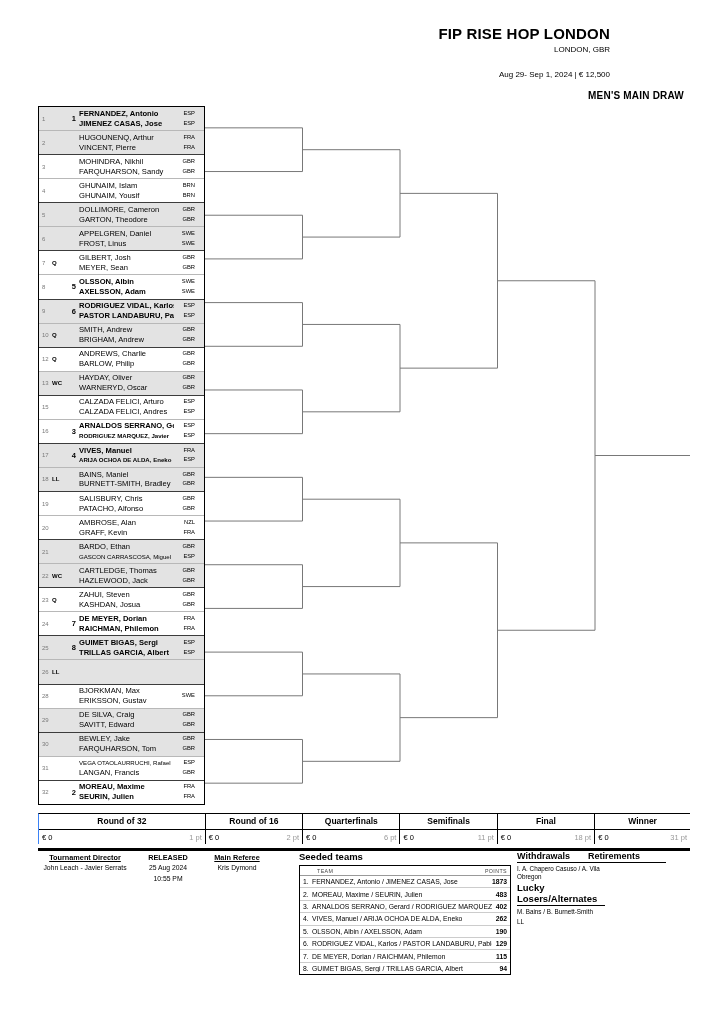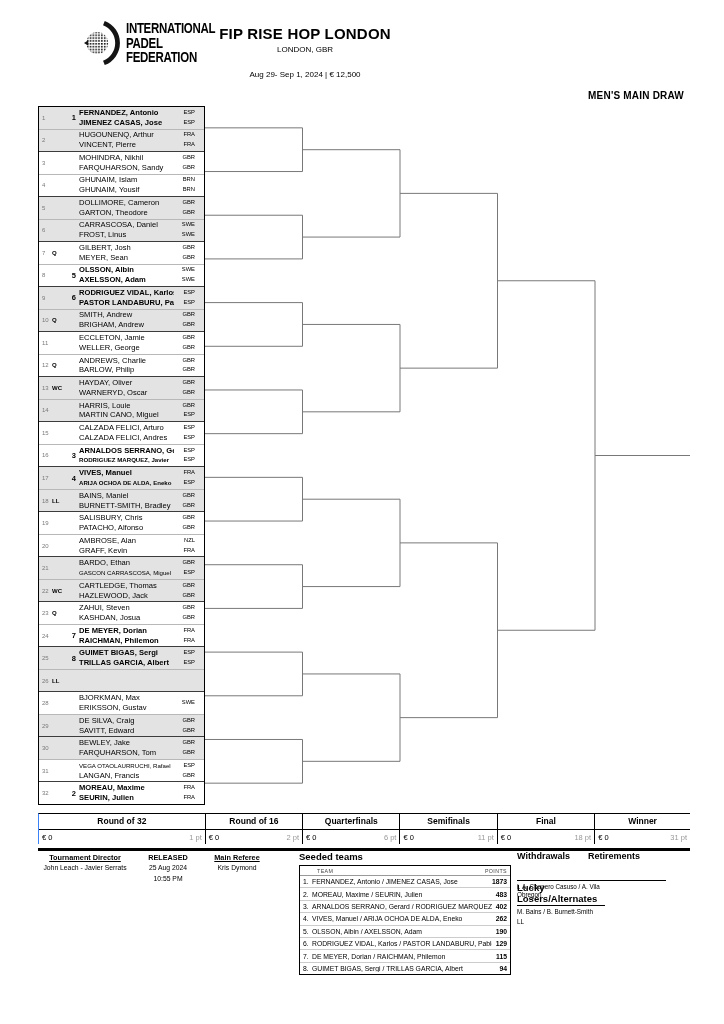--- a/index.html
+++ b/index.html
@@ -2,21 +2,21 @@
 <html><head>
 <meta charset="utf-8">
 <style>
   html,body{margin:0;padding:0;}
   body{width:724px;height:1024px;background:#fff;font-family:"Liberation Sans",sans-serif;color:#000;position:relative;}
   .page{position:absolute;inset:0;overflow:hidden;background:#fff;}
 
   
   .logo{position:absolute;left:84px;top:19px;display:flex;align-items:center;gap:6px;}
   .logo-text{font-weight:bold;font-size:11.5px;line-height:11.5px;letter-spacing:-0.3px;transform:scaleY(1.3);transform-origin:left center;white-space:nowrap;}
-  .title-block{position:absolute;left:0;top:25px;width:610px;text-align:center;}
+  .title-block{position:absolute;left:0;top:25px;width:610px;text-align:right;}
   .t1{font-size:15px;font-weight:bold;letter-spacing:0.2px;}
   .t2{font-size:8px;margin-top:3px;}
   .t3{font-size:8px;margin-top:16px;}
   .draw-label{position:absolute;top:90px;right:40px;font-size:10px;font-weight:bold;letter-spacing:0.2px;}
 
   
   .entries{position:absolute;left:38px;top:106px;width:167px;height:699px;border:1.5px solid #000;box-sizing:border-box;display:flex;flex-direction:column;background:#fff;}
   .entry{flex:1 1 0;display:grid;grid-template-columns:13px 16px 11px 1fr 30px;align-items:center;box-sizing:border-box;min-height:0;}
   .entry.shaded{background:#e3e3e3;}
   .entry{border-bottom:1px solid #b8b8b8;}
@@ -60,47 +60,30 @@
   .sthead{display:flex;justify-content:space-between;padding:2px 3px 1px 17px;font-size:5.3px;color:#444;letter-spacing:0.4px;border-bottom:1px solid #999;}
   .strow{display:flex;align-items:center;height:11.4px;padding:0 3px;font-size:6.8px;border-bottom:1px solid #ccc;}
   .strow:last-child{border-bottom:none;}
   .stnum{width:9px;flex:none;}
   .stname{flex:1;white-space:nowrap;overflow:hidden;min-width:0;}
   .stpts{font-weight:bold;flex:none;margin-left:4px;}
 
   .wblock{position:absolute;left:517px;top:851px;width:88px;}
   .rblock{position:absolute;left:588px;top:851px;width:78px;}
   .luckyblock{position:absolute;left:517px;top:882px;width:88px;}
-  .whead{font-size:9px;font-weight:bold;border-bottom:1.5px solid #000;padding-bottom:19px;}
+  .whead{font-size:9px;font-weight:bold;border-bottom:1.5px solid #000;padding-bottom:1px;}
   .wval{font-size:6.3px;line-height:8.2px;margin-top:2px;}
   .lhead1{font-size:9.5px;font-weight:bold;line-height:11px;}
   .lhead2{font-size:9.5px;font-weight:bold;line-height:11px;border-bottom:1.5px solid #000;padding-bottom:1px;}
 </style>
 </head>
 <body>
 
 <div class="page">
 
-  <div class="logo">
-    <svg width="36" height="48" viewBox="0 0 38 48">
-      <defs>
-        <pattern id="dots" width="3" height="3" patternUnits="userSpaceOnUse">
-          <rect x="0" y="0" width="1.7" height="1.7" fill="#141414"></rect>
-        </pattern>
-      </defs>
-      <circle cx="14" cy="24" r="11.5" fill="url(#dots)"></circle>
-      <path d="M 21 3 A 22.5 22.5 0 0 1 21 45" fill="none" stroke="#141414" stroke-width="5"></path>
-      <polygon points="0,24 4.5,21.2 4.5,26.8" fill="#141414"></polygon>
-    </svg>
-    <div class="logo-text">
-      <div>INTERNATIONAL</div>
-      <div>PADEL</div>
-      <div>FEDERATION</div>
-    </div>
-  </div>
 
   <div class="title-block">
     <div class="t1">FIP RISE HOP LONDON</div>
     <div class="t2">LONDON, GBR</div>
     <div class="t3">Aug 29- Sep 1, 2024  |  € 12,500</div>
   </div>
 
   <div class="draw-label">MEN'S MAIN DRAW</div>
 
   <div class="entries" id="entries">
@@ -167,21 +150,21 @@
         <span class="ctry">
           <span>GBR</span>
           <span>GBR</span>
         </span>
       </div>
       <div class="entry shaded">
         <span class="pos">6</span>
         <span class="tag"></span>
         <span class="seed"></span>
         <span class="names">
-          <span class="nm">CARRASCOSA, Daniel</span>
+          <span class="nm">APPELGREN, Daniel</span>
           <span class="nm">FROST, Linus</span>
         </span>
         <span class="ctry">
           <span>SWE</span>
           <span>SWE</span>
         </span>
       </div>
       <div class="entry">
         <span class="pos">7</span>
         <span class="tag">Q</span>
@@ -228,33 +211,20 @@
         <span class="names">
           <span class="nm">SMITH, Andrew</span>
           <span class="nm">BRIGHAM, Andrew</span>
         </span>
         <span class="ctry">
           <span>GBR</span>
           <span>GBR</span>
         </span>
       </div>
       <div class="entry">
-        <span class="pos">11</span>
-        <span class="tag"></span>
-        <span class="seed"></span>
-        <span class="names">
-          <span class="nm">ECCLETON, Jamie</span>
-          <span class="nm">WELLER, George</span>
-        </span>
-        <span class="ctry">
-          <span>GBR</span>
-          <span>GBR</span>
-        </span>
-      </div>
-      <div class="entry">
         <span class="pos">12</span>
         <span class="tag">Q</span>
         <span class="seed"></span>
         <span class="names">
           <span class="nm">ANDREWS, Charlie</span>
           <span class="nm">BARLOW, Philip</span>
         </span>
         <span class="ctry">
           <span>GBR</span>
           <span>GBR</span>
@@ -264,33 +234,20 @@
         <span class="pos">13</span>
         <span class="tag">WC</span>
         <span class="seed"></span>
         <span class="names">
           <span class="nm">HAYDAY, Oliver</span>
           <span class="nm">WARNERYD, Oscar</span>
         </span>
         <span class="ctry">
           <span>GBR</span>
           <span>GBR</span>
-        </span>
-      </div>
-      <div class="entry shaded">
-        <span class="pos">14</span>
-        <span class="tag"></span>
-        <span class="seed"></span>
-        <span class="names">
-          <span class="nm">HARRIS, Louie</span>
-          <span class="nm">MARTIN CANO, Miguel</span>
-        </span>
-        <span class="ctry">
-          <span>GBR</span>
-          <span>ESP</span>
         </span>
       </div>
       <div class="entry">
         <span class="pos">15</span>
         <span class="tag"></span>
         <span class="seed"></span>
         <span class="names">
           <span class="nm">CALZADA FELICI, Arturo</span>
           <span class="nm">CALZADA FELICI, Andres</span>
         </span>

